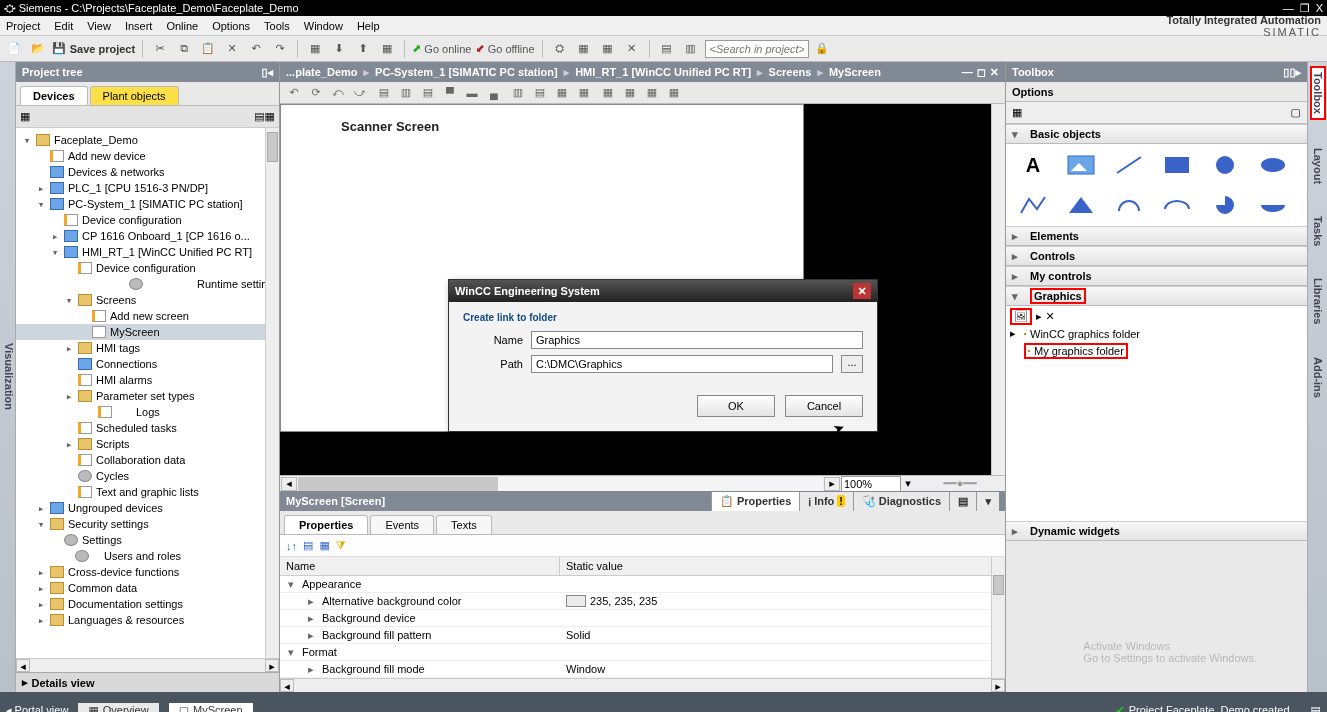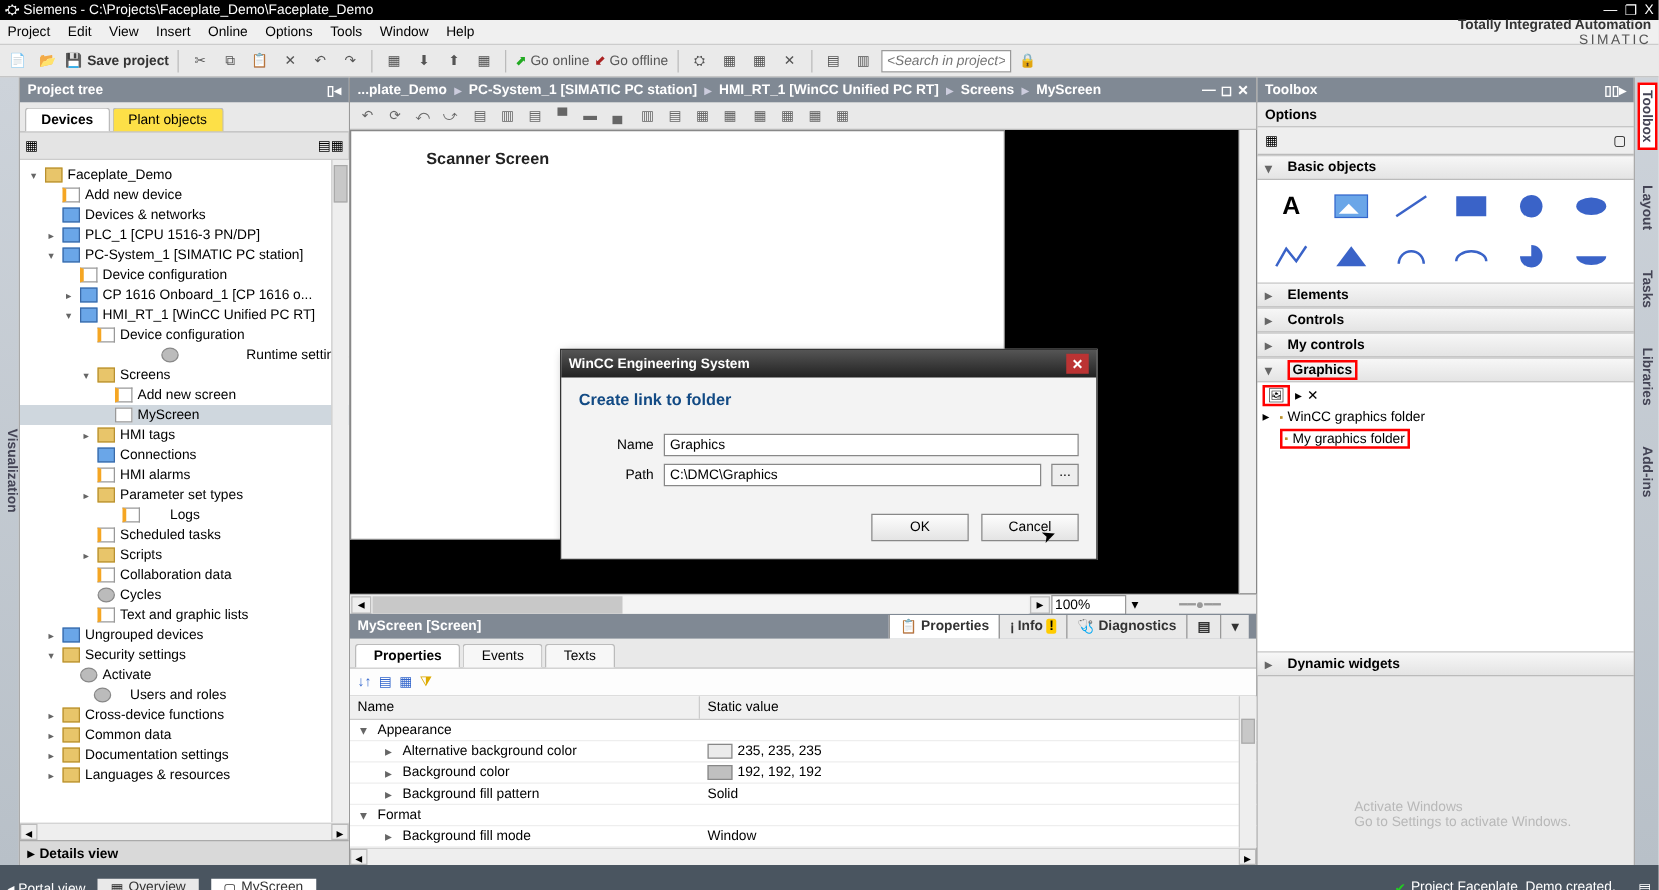--- a/index.html
+++ b/index.html
@@ -96,21 +96,21 @@
 .palette .shape{width:30px;height:22px;display:flex;align-items:center;justify-content:center;color:#3a63c8;cursor:pointer;}
 .graphics-body{background:#fff;padding:2px 4px;}
 .graphics-body .grow{display:flex;align-items:center;gap:4px;height:17px;cursor:pointer;}
 .hl-red{border:2px solid red;padding:0 2px;}
 
 
 .dialog{position:absolute;left:448px;top:279px;width:430px;background:#f3f3f3;border:1px solid #333;box-shadow:3px 3px 8px rgba(0,0,0,0.4);}
 .dialog .titlebar2{height:22px;background:linear-gradient(#555,#222);color:#fff;display:flex;align-items:center;padding:0 6px;font-weight:bold;}
 .dialog .titlebar2 .x{margin-left:auto;width:18px;height:16px;background:#b33;color:#fff;display:flex;align-items:center;justify-content:center;cursor:pointer;font-family:sans-serif;}
 .dialog .body{padding:10px 14px 14px;}
-.dialog .heading{font-weight:bold;font-size:13px;color:#124a84;margin-bottom:20px;}
+.dialog .heading{font-weight:bold;font-size:10px;color:#124a84;margin-bottom:8px;}
 .dialog .field{display:flex;align-items:center;margin-bottom:6px;gap:8px;}
 .dialog .field label{width:60px;text-align:right;}
 .dialog .field input{flex:1;height:18px;border:1px solid #888;padding:0 4px;background:#fff;}
 .dialog .browse{width:22px;height:18px;border:1px solid #888;background:#eee;cursor:pointer;text-align:center;}
 .dialog .buttons{display:flex;justify-content:flex-end;gap:10px;margin-top:22px;}
 .dialog .buttons button{width:78px;height:22px;border:1px solid #888;background:linear-gradient(#fdfdfd,#e4e4e4);cursor:pointer;}
 
 
 .statusbar{height:36px;background:#4a5560;color:#fff;display:flex;align-items:center;padding:0 6px;gap:10px;}
 .statusbar .tab{background:#e9e9e9;color:#333;padding:1px 10px;display:flex;align-items:center;gap:4px;cursor:pointer;}
@@ -330,21 +330,21 @@
             <span>Ungrouped devices</span>
           </div>
           <div class="node" style="padding-left: 20px;">
             <span class="exp">▾</span>
             <span class="ic ic-folder"></span>
             <span>Security settings</span>
           </div>
           <div class="node" style="padding-left: 34px;">
             <span class="exp"></span>
             <span class="ic ic-gear"></span>
-            <span>Activate</span>
+            <span>Settings</span>
           </div>
           <div class="node" style="padding-left: 34px; gap: 15px;">
             <span class="exp"></span>
             <span class="ic ic-gear"></span>
             <span>Users and roles</span>
           </div>
           <div class="node" style="padding-left: 20px;">
             <span class="exp">▸</span>
             <span class="ic ic-folder"></span>
             <span>Cross-device functions</span>
@@ -489,25 +489,21 @@
               <span>Alternative background color</span>
             </div>
             <div class="c2">
               <span class="swatch" style="background:#ebebeb"></span>
               <span>235, 235, 235</span>
             </div>
           </div>
           <div class="row">
             <div class="c1" style="padding-left:28px">
               <span style="width:10px;color:#666">▸</span>
-              <span>Background color</span>
-            </div>
-            <div class="c2">
-              <span class="swatch" style="background:#c0c0c0"></span>
-              <span>192, 192, 192</span>
+              <span>Background device</span>
             </div>
           </div>
           <div class="row">
             <div class="c1" style="padding-left:28px">
               <span style="width:10px;color:#666">▸</span>
               <span>Background fill pattern</span>
             </div>
             <div class="c2">
               <span>Solid</span>
             </div>

